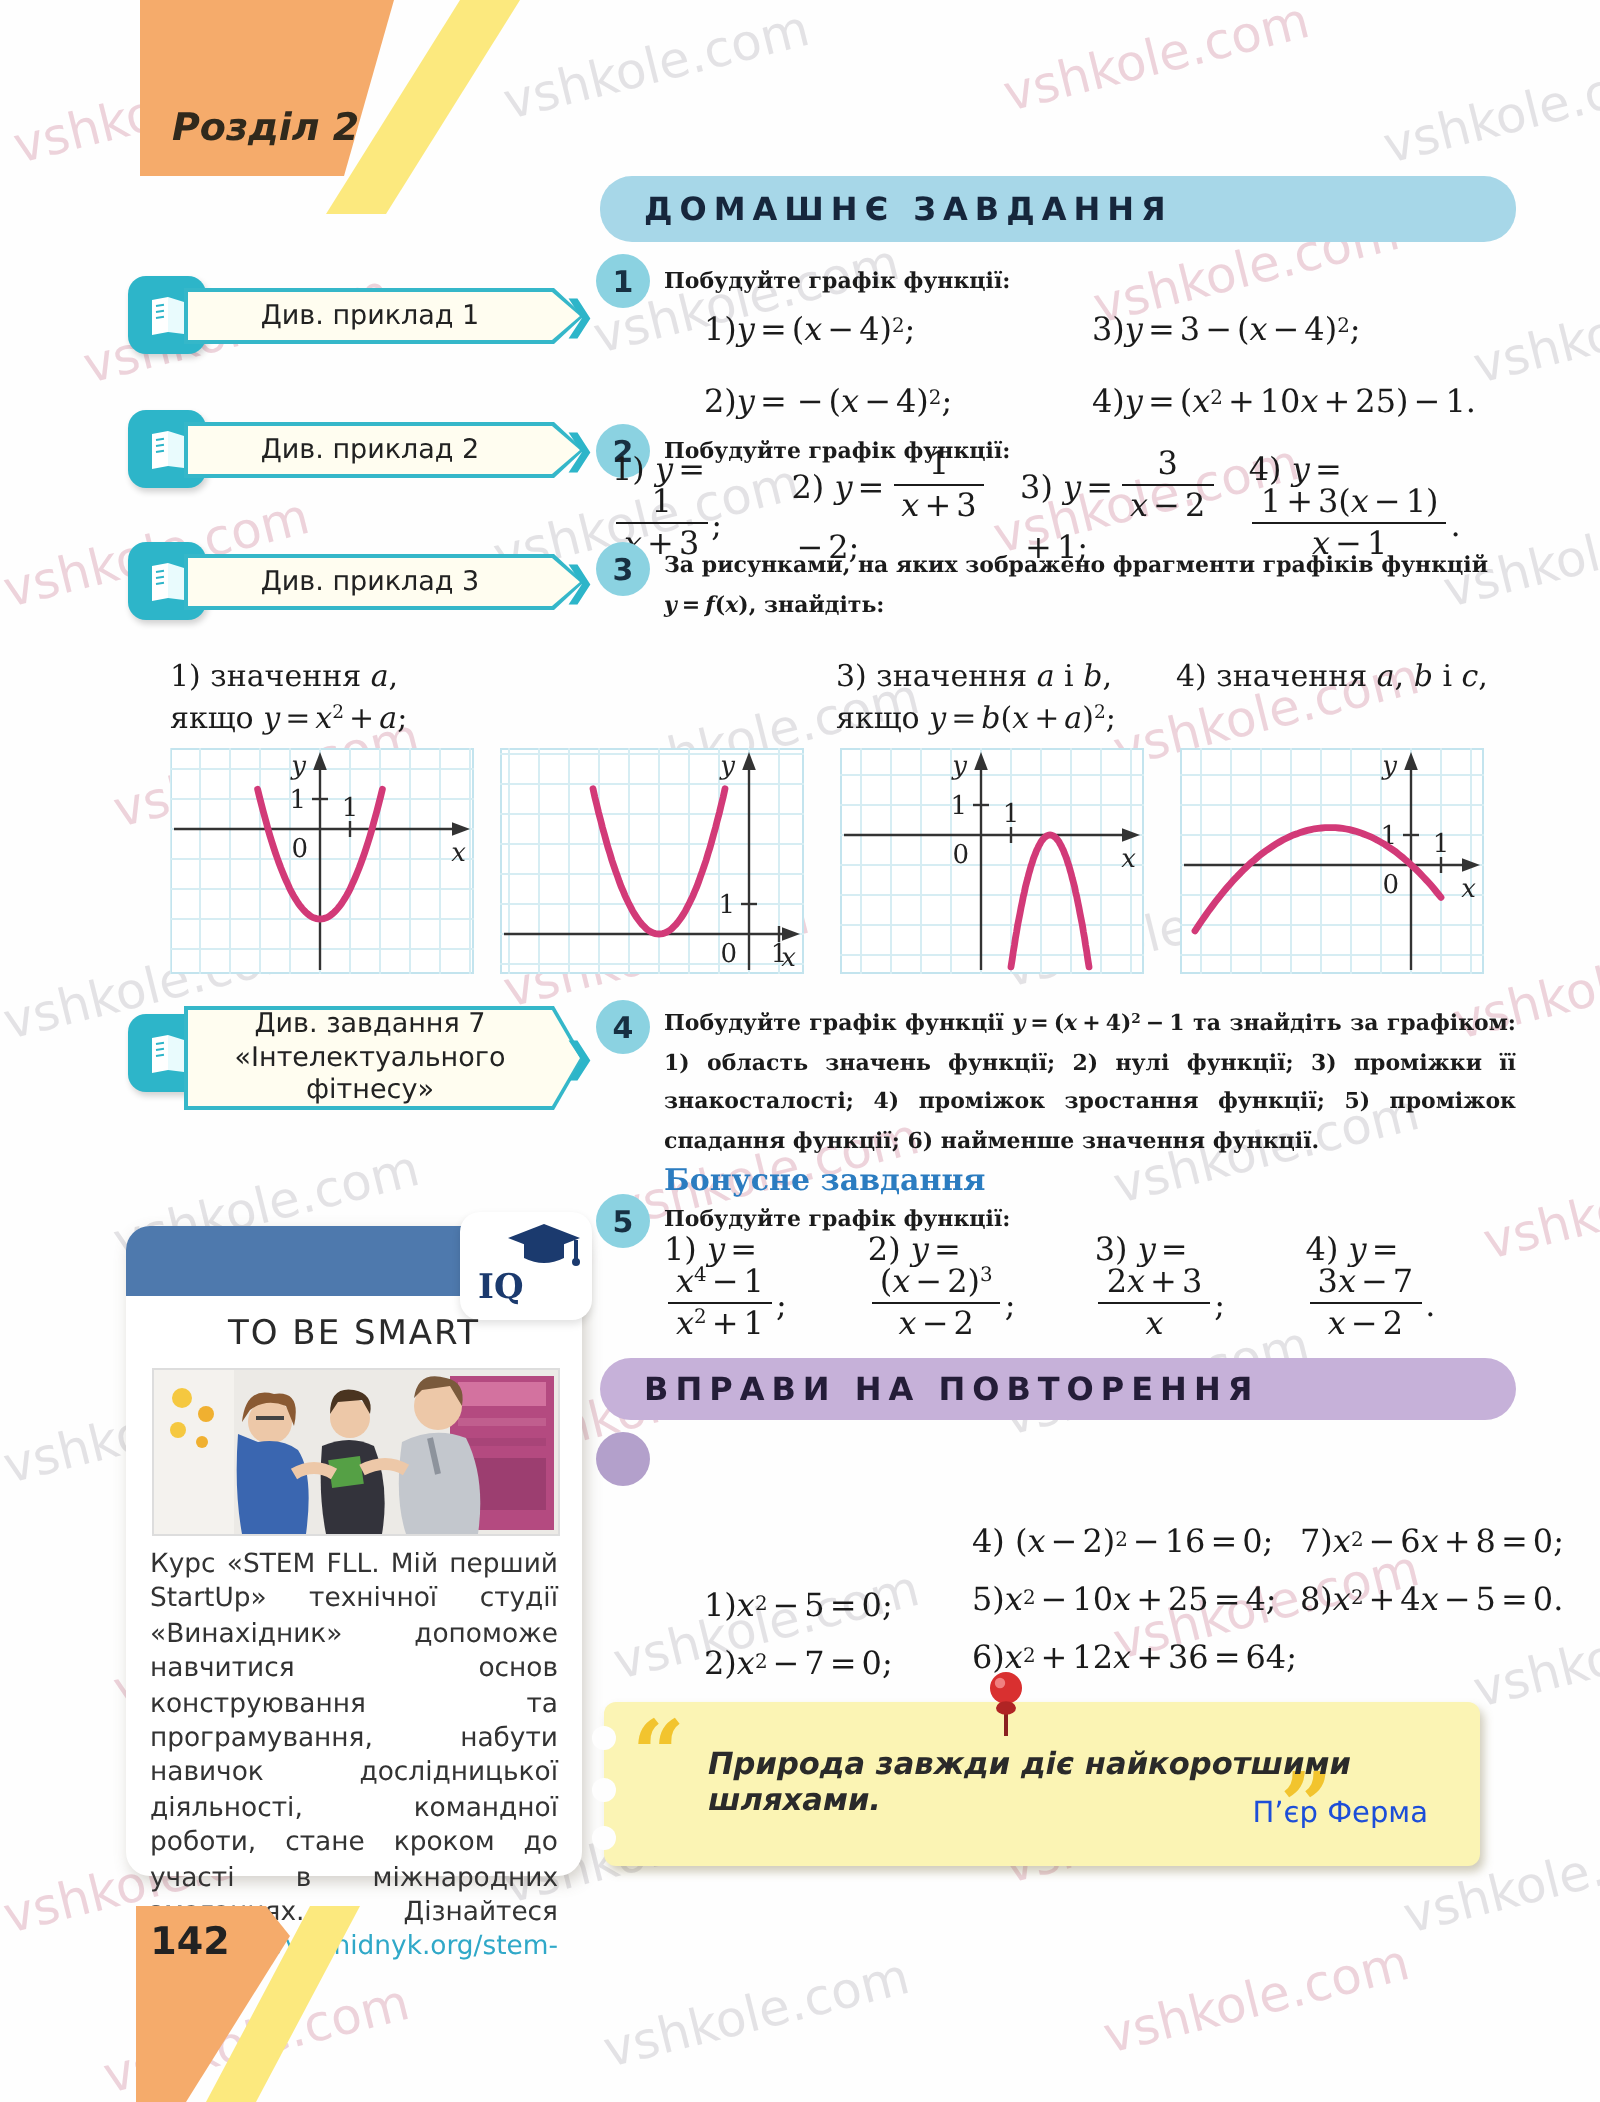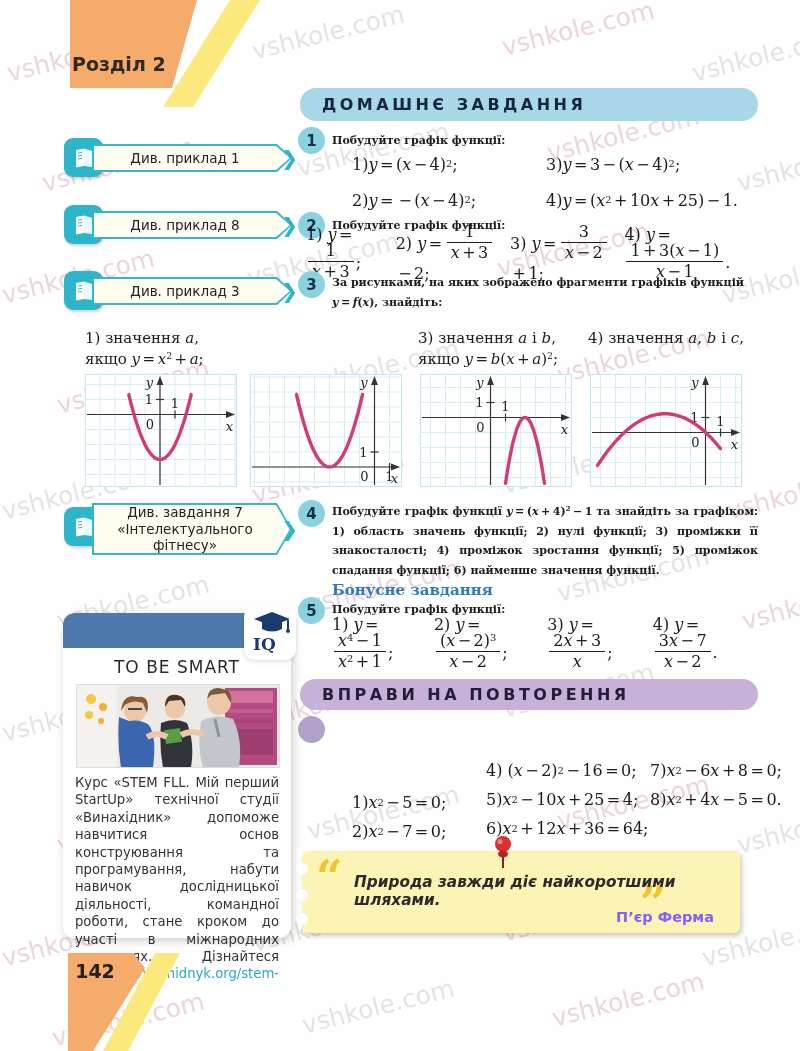--- a/index.html
+++ b/index.html
@@ -44,48 +44,48 @@
   .banner .bg2{position:absolute;inset:2px;background:#fffdf0;
       clip-path:polygon(0 0,calc(100% - 14px) 0,100% 50%,calc(100% - 14px) 100%,0 100%);}
   .banner .lbl{position:absolute;inset:0;display:flex;align-items:center;justify-content:center;
       font-family:"DejaVu Sans",sans-serif;font-size:13.5px;color:#222;padding-right:14px;text-align:center;line-height:1.25;}
   .banner .chev{position:absolute;right:-6px;top:50%;transform:translateY(-52%);color:#2db5c9;
       font-size:20px;font-weight:bold;font-family:"DejaVu Sans",sans-serif;}
   
   #smart-card{position:absolute;left:63px;top:613px;width:228px;height:325px;background:#fff;
       border-radius:12px;box-shadow:2px 3px 8px rgba(110,100,80,.3);}
   #smart-header{position:absolute;left:0;top:0;right:0;height:35px;background:#4e79ad;border-radius:12px 12px 0 0;}
-  #iq-box{position:absolute;top:-7px;right:-5px;width:52px;height:54px;background:#fff;border-radius:10px;
+  #iq-box{position:absolute;top:-7px;right:-5px;width:66px;height:54px;background:#fff;border-radius:10px;
       box-shadow:0 2px 4px rgba(0,0,0,.12);}
   #iq-label{position:absolute;left:9px;bottom:6px;font-family:"DejaVu Serif",serif;font-weight:bold;
       font-size:17px;color:#1b3a6e;}
   #smart-title{position:absolute;top:44px;left:0;right:0;text-align:center;font-family:"DejaVu Sans",sans-serif;
       font-size:17px;letter-spacing:1px;color:#2a2a2a;}
   #smart-photo{position:absolute;left:13px;top:71px;width:202px;height:82px;border:1px solid #ddd;}
   #smart-text{position:absolute;left:12px;top:161px;width:204px;font-family:"DejaVu Sans",sans-serif;
       font-size:13.2px;line-height:17.4px;color:#333;text-align:justify;}
   #smart-text a{color:#2fa8c8;text-decoration:none;}
   
   #bonus-label{position:absolute;left:332px;top:581px;color:#2b7cc0;font-weight:bold;font-size:15px;}
   
   #quote-note{position:absolute;left:302px;top:851px;width:438px;height:82px;background:#fbf4b4;
       border-radius:6px;box-shadow:2px 3px 5px rgba(120,110,60,.35);}
   .notch{position:absolute;left:-6px;width:12px;height:12px;border-radius:50%;background:#fefefe;}
   .qmark{position:absolute;font-family:"DejaVu Serif",serif;font-weight:bold;font-size:46px;color:#f2c42e;line-height:0;}
   #quote-text{position:absolute;left:52px;top:22px;width:340px;font-family:"DejaVu Sans",sans-serif;
       font-weight:bold;font-style:italic;font-size:15.3px;color:#2a2a2a;}
-  #quote-author{position:absolute;right:26px;top:58px;font-family:"DejaVu Sans",sans-serif;
-      font-weight:bold;font-size:14.5px;color:#8b5cf6;}
+  #quote-author{position:absolute;right:26px;top:48px;font-family:"DejaVu Sans",sans-serif;
+      font-weight:normal;font-size:14.5px;color:#1d4ed8;}
   #pin{position:absolute;left:188px;top:-16px;}
   
   .gr-label{position:absolute;font-size:15px;line-height:21px;}
   .gr-box{position:absolute;width:152px;height:113px;}
   
-  #chapter-label{position:absolute;left:72px;top:53px;font-family:"DejaVu Sans",sans-serif;
-      font-weight:bold;font-size:19px;color:#30291c;}
+  #chapter-label{position:absolute;left:86px;top:53px;font-family:"DejaVu Sans",sans-serif;
+      font-weight:bold;font-size:19px;color:#30291c;font-style:italic;}
   #page-number{position:absolute;left:70px;top:960px;width:50px;text-align:center;
       font-family:"DejaVu Sans",sans-serif;font-weight:bold;font-size:19px;color:#222;}
 </style>
 </head>
 <body>
 
 <div id="wm-layer">
     <div class="wm p" style="left: 5px; top: 40px;">vshkole.com</div>
     <div class="wm g" style="left: 250px; top: 18px;">vshkole.com</div>
     <div class="wm p" style="left: 500px; top: 14px;">vshkole.com</div>
@@ -156,21 +156,21 @@
           <path d="M4 4 L12 2.5 L12 20 L4 21.5 Z" fill="#fff"></path>
           <path d="M12 2.5 L20 5 L20 21 L12 20 Z" fill="#e9fbfd"></path>
           <line x1="6" y1="7" x2="10" y2="6.4" stroke="#2db5c9" stroke-width="1"></line>
           <line x1="6" y1="10" x2="10" y2="9.4" stroke="#2db5c9" stroke-width="1"></line>
           <line x1="6" y1="13" x2="10" y2="12.4" stroke="#2db5c9" stroke-width="1"></line>
         </svg>
     </span>
     <span class="banner">
       <span class="bg1"></span>
         <span class="bg2"></span>
-      <span class="lbl">Див. приклад 8</span>
+      <span class="lbl">Див. приклад 2</span>
       <span class="chev">❯</span>
     </span>
   </div>
   <div class="ex-btn" style="top:271px">
     <span class="book-ic">
       <svg width="24" height="24" viewBox="0 0 24 24">
           <path d="M4 4 L12 2.5 L12 20 L4 21.5 Z" fill="#fff"></path>
           <path d="M12 2.5 L20 5 L20 21 L12 20 Z" fill="#e9fbfd"></path>
           <line x1="6" y1="7" x2="10" y2="6.4" stroke="#2db5c9" stroke-width="1"></line>
           <line x1="6" y1="10" x2="10" y2="9.4" stroke="#2db5c9" stroke-width="1"></line>

